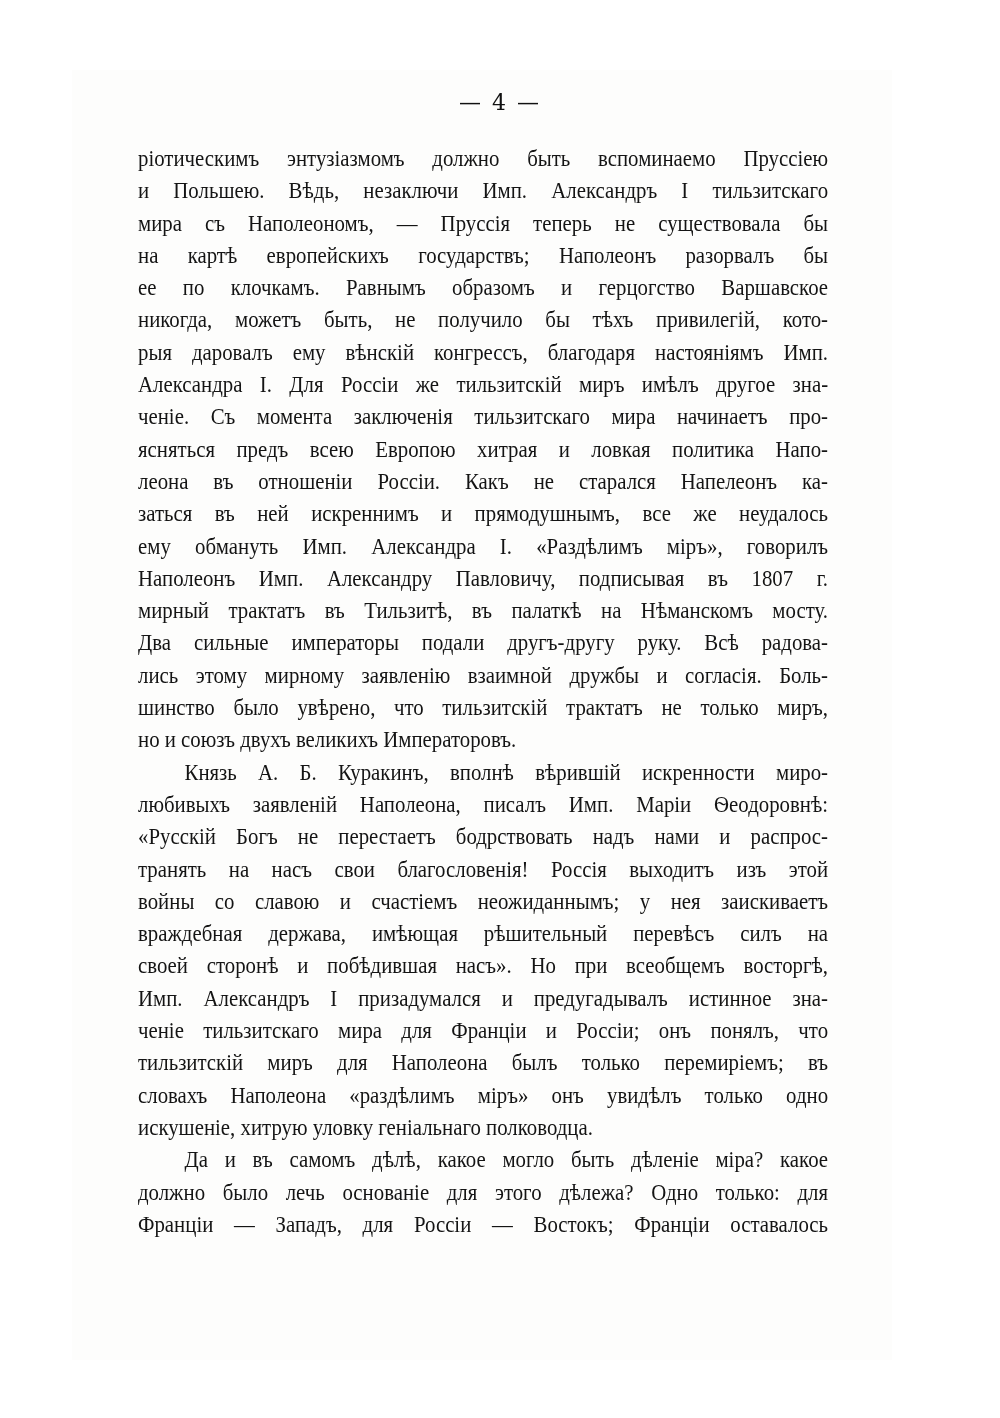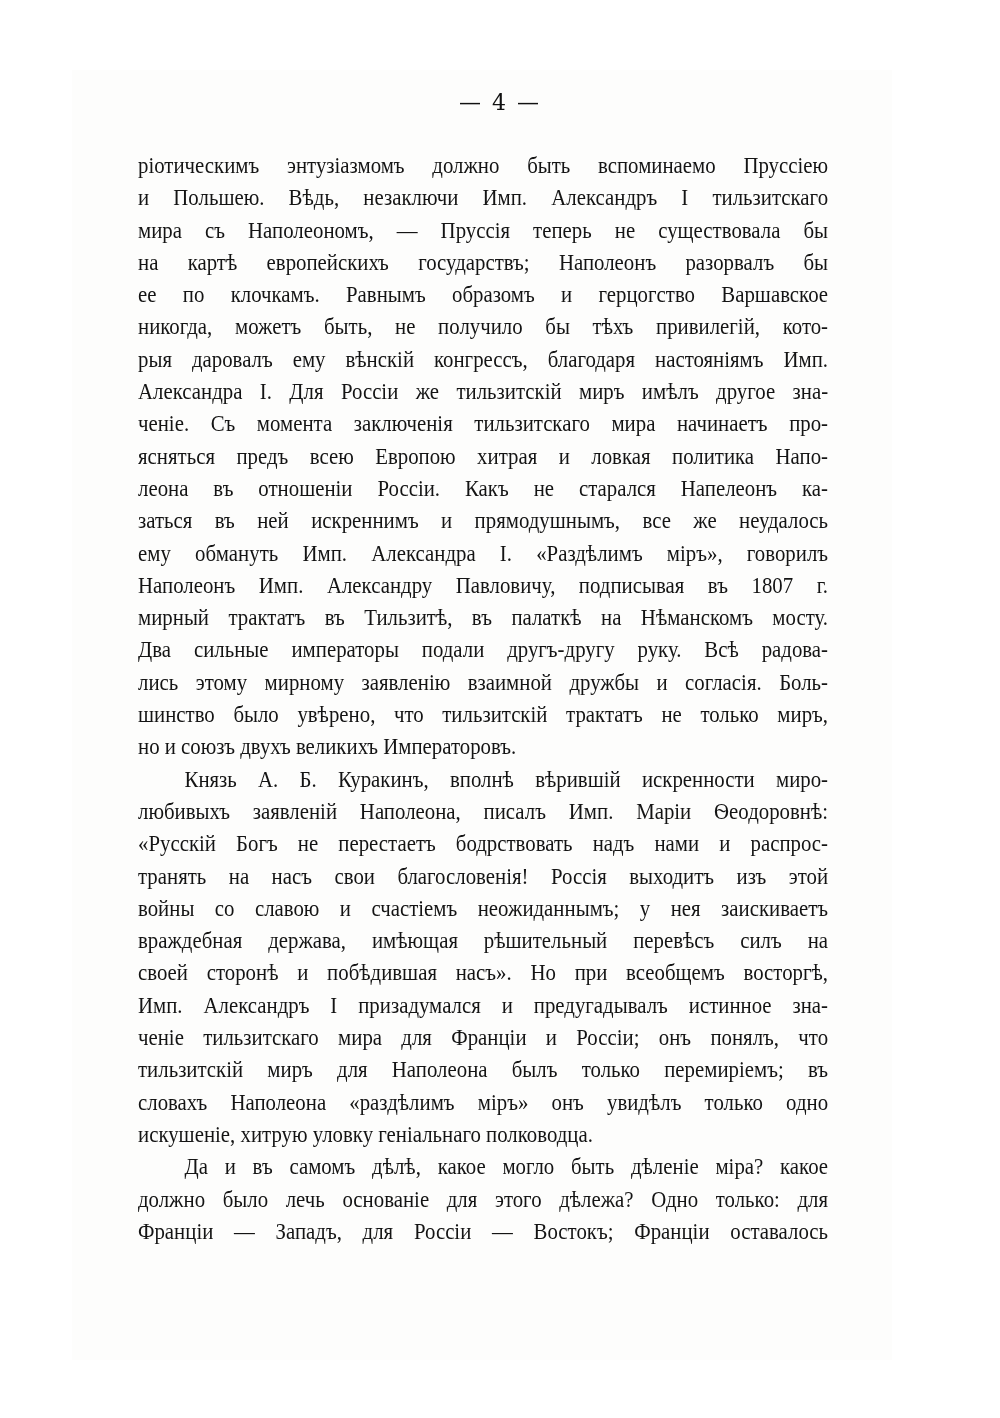--- a/index.html
+++ b/index.html
@@ -33,21 +33,20 @@
       letter-spacing: 2px;
     }
     .text-block {
       position: absolute;
       left: 138px;
       top: 143px;
       width: 690px;
       font-family: "Liberation Serif", "DejaVu Serif", serif;
       font-size: 22.4px;
       color: #141414;
-      margin-top: 7px;
     }
     .line {
       height: 32.3px;
       line-height: 32.3px;
       white-space: nowrap;
       text-align: justify;
       text-align-last: justify;
       transform: scaleX(0.93);
       transform-origin: left center;
       width: 742px;

